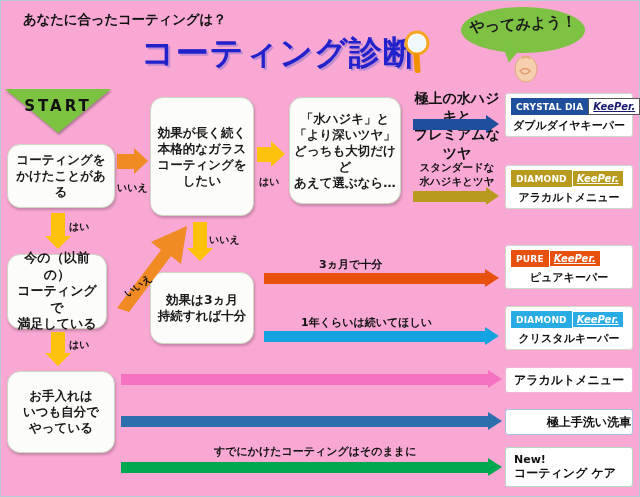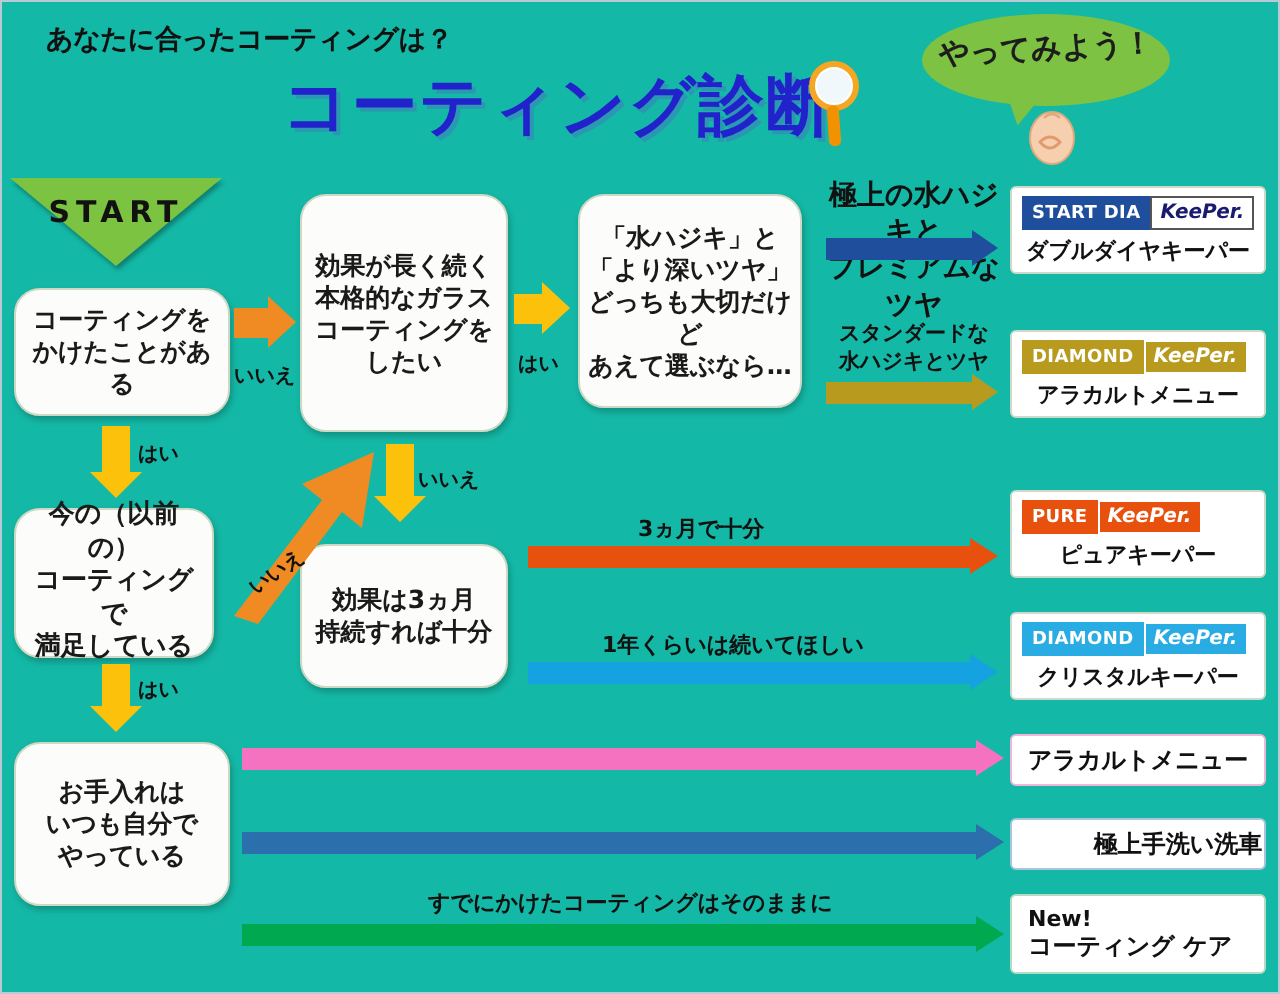--- a/index.html
+++ b/index.html
@@ -3,21 +3,21 @@
 <meta charset="utf-8">
 <style>
   html,body{margin:0;padding:0;}
   body{
     width:640px;height:497px;overflow:hidden;
     font-family:"DejaVu Sans","Liberation Sans",sans-serif;
     background:#ffffff;
   }
   #canvas{
     position:relative;width:640px;height:497px;
-    background:#14b8a6;
+    background:#f9a8d4;
     box-sizing:border-box;
     border:1px solid #b9c9d6;
   }
   .abs{position:absolute;}
 
   
   .subtitle{
     left:22px;top:10px;font-size:13.5px;font-weight:bold;color:#111;
     letter-spacing:-0.2px;white-space:nowrap;
   }
@@ -96,21 +96,21 @@
   .logo-row{display:flex;align-items:stretch;height:17px;}
   .logo-left{
     display:flex;align-items:center;justify-content:center;
     color:#fff;font-size:9px;font-weight:bold;letter-spacing:.2px;
     padding:0 5px;white-space:nowrap;
   }
   .logo-keeper{
     display:flex;align-items:center;justify-content:center;
     background:#ffffff;border:1px solid #555;
     font-size:10px;font-weight:bold;color:#1a1a6e;font-style:italic;
-    padding:0 4px;white-space:nowrap;
+    padding:0 4px;white-space:nowrap;text-decoration:underline;
   }
   .card-name{
     margin-top:3px;text-align:center;font-size:11px;font-weight:bold;color:#111;
     white-space:nowrap;
   }
   .plain-card{
     position:absolute;background:#fff;border:1px solid #cfd9c9;border-radius:3px;
     display:flex;align-items:center;justify-content:center;
     font-size:12px;font-weight:bold;color:#111;box-sizing:border-box;
   }
@@ -237,21 +237,21 @@
   </div>
 
   <div class="abs bar-label" style="left:213px;top:443px;">すでにかけたコーティングはそのままに</div>
   <div class="abs" style="left:120px;top:461px;">
     <div class="bar" style="left:0;top:0;width:368px;background:#00a84f;"></div>
     <div class="bar-head" style="left:367px;top:-4px;border-left:14px solid #00a84f;"></div>
   </div>
 
   <div class="card" style="left:504px;top:92px;width:128px;height:44px;">
     <div class="logo-row">
-      <div class="logo-left" style="background:#1f4e9c;">START DIA</div>
+      <div class="logo-left" style="background:#1f4e9c;">CRYSTAL DIA</div>
       <div class="logo-keeper">KeePer.</div>
     </div>
     <div class="card-name">ダブルダイヤキーパー</div>
   </div>
 
   <div class="card" style="left:504px;top:164px;width:128px;height:44px;">
     <div class="logo-row">
       <div class="logo-left" style="background:#b89b1e;">DIAMOND</div>
       <div class="logo-keeper" style="background:#b89b1e;color:#fff;border-color:#fff;">KeePer.</div>
     </div>

